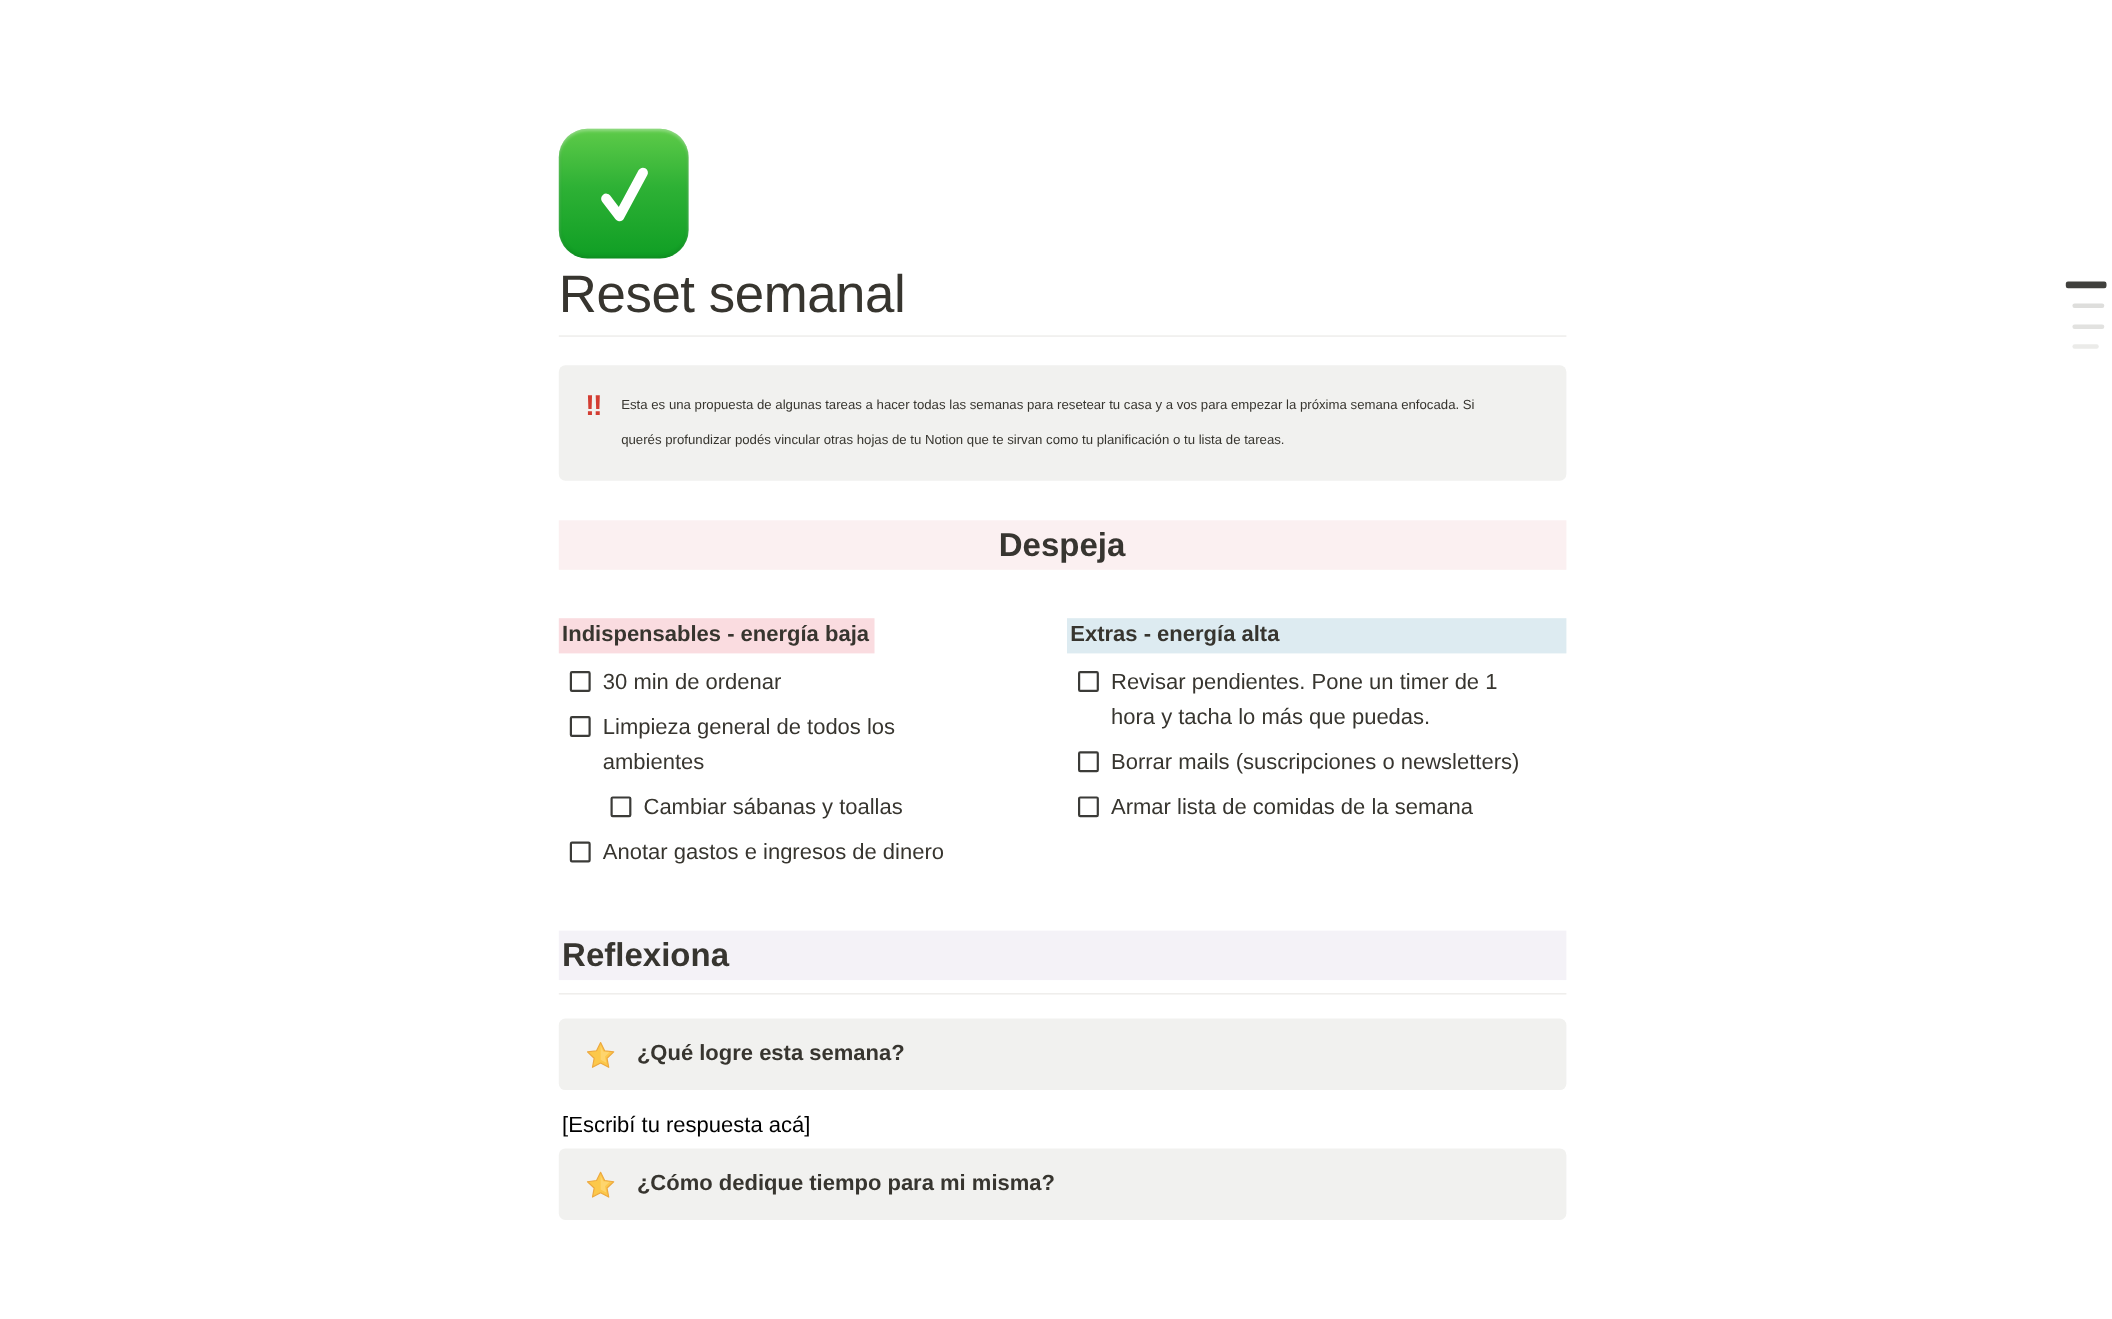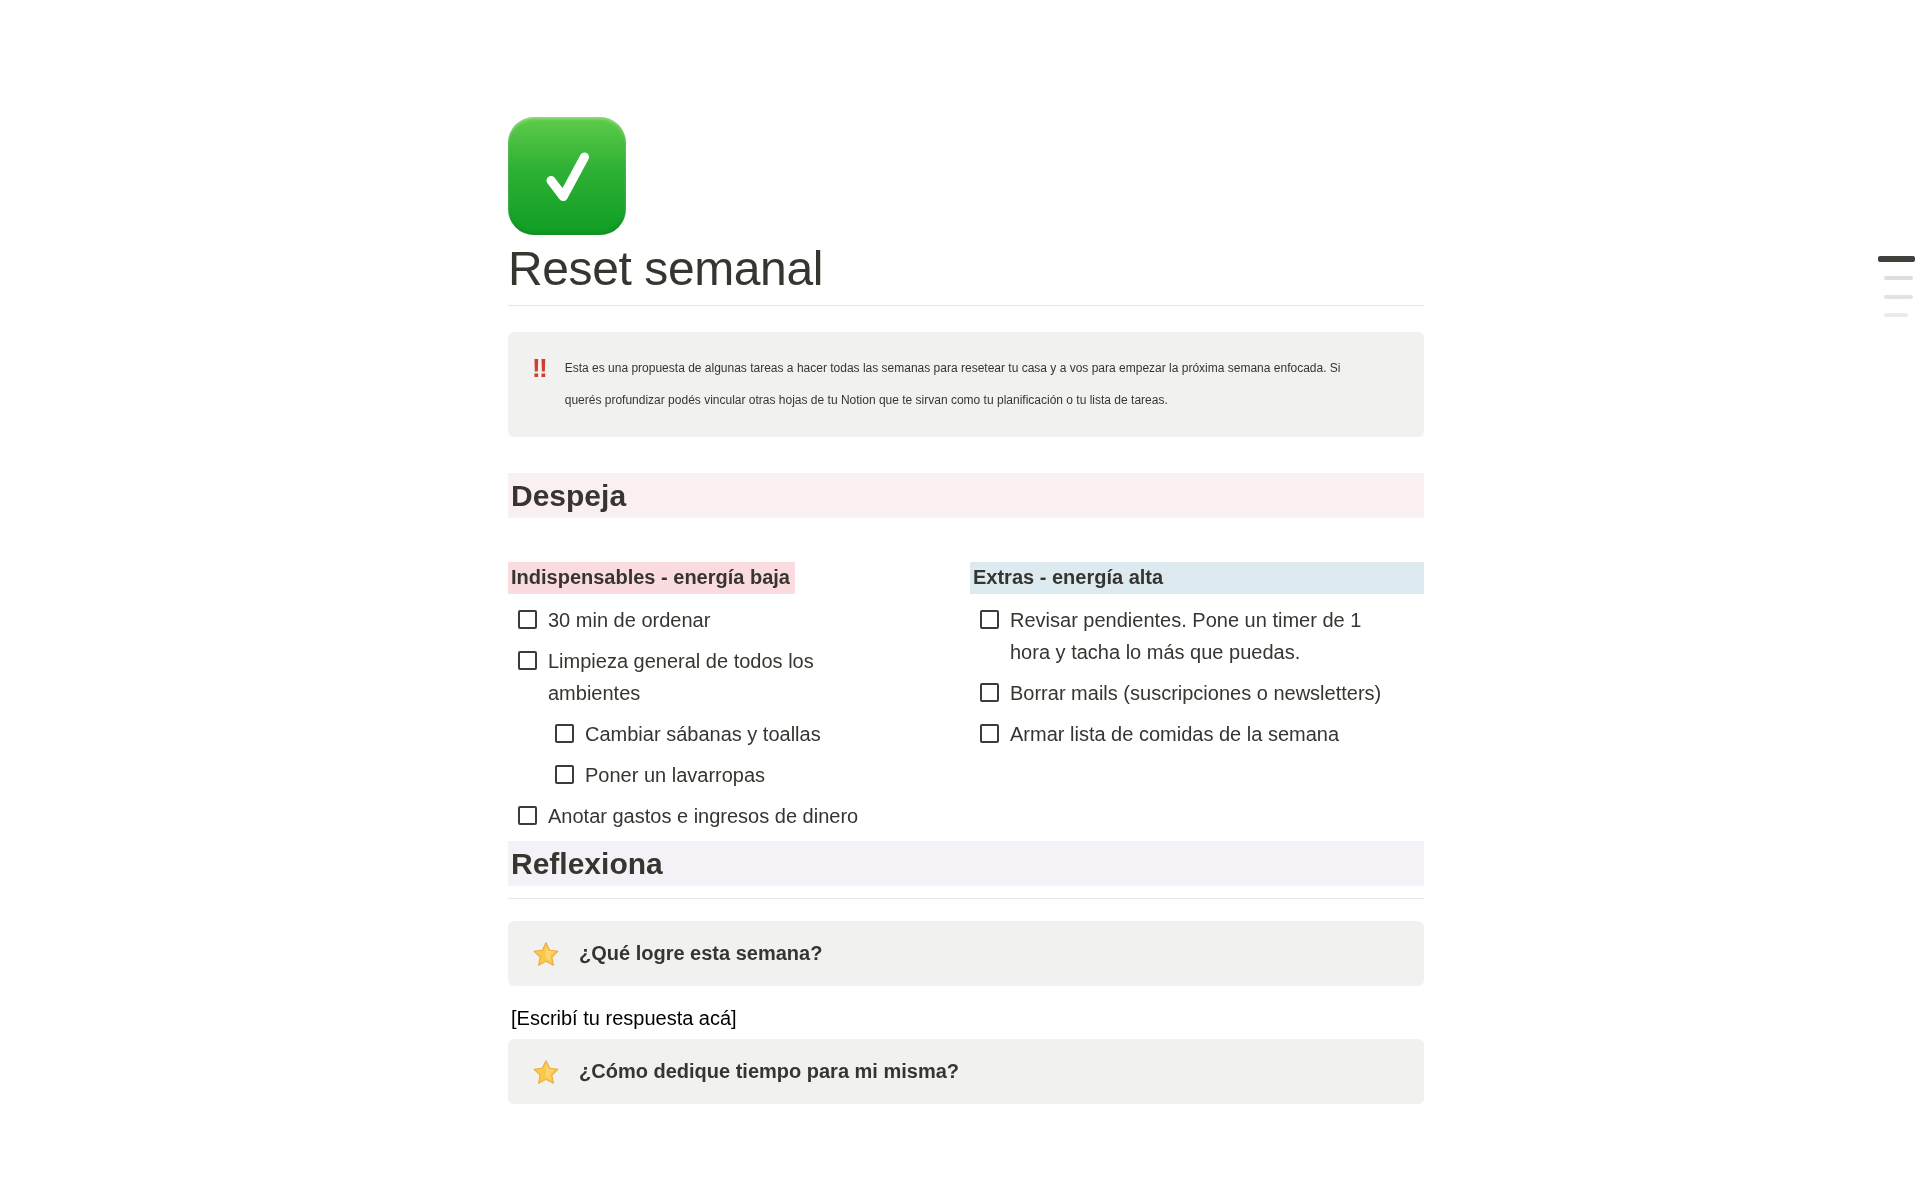--- a/index.html
+++ b/index.html
@@ -60,22 +60,22 @@
   }
 
   
   .h2 {
     font-size: 30px;
     font-weight: 700;
     line-height: 37px;
     color: #373530;
     padding: 4px 4px 4px 3px;
   }
-  .h2-despeja { margin-top: 36px; background: #fbf0f1; }
-  .h2-reflexiona { background: #f4f2f7; }
+  .h2-despeja { margin-top: 36px; background: #fbf0f1; text-align: center; }
+  .h2-reflexiona { margin-top: 46px; background: #f4f2f7; }
   .divider { height: 1px; background: #e8e7e4; margin-top: 12px; }
 
   
   .columns { display: flex; margin-top: 44px; }
   .col-left { width: 400px; margin-right: 62px; flex: none; }
   .col-right { flex: 1; }
   .col-header {
     font-size: 20px;
     font-weight: 700;
     line-height: 31px;
@@ -162,24 +162,20 @@
         <span class="todo-text">30 min de ordenar</span>
       </div>
       <div class="todo">
         <span class="todo-box"></span>
         <span class="todo-text">Limpieza general de todos los ambientes</span>
       </div>
       <div class="todo indent">
         <span class="todo-box"></span>
         <span class="todo-text">Cambiar sábanas y toallas</span>
       </div>
-      <div class="todo indent">
-        <span class="todo-box"></span>
-        <span class="todo-text">Poner un lavarropas</span>
-      </div>
       <div class="todo">
         <span class="todo-box"></span>
         <span class="todo-text">Anotar gastos e ingresos de dinero</span>
       </div>
     </div>
 
     <div class="col-right">
       <div class="col-header col-header-right">Extras - energía alta</div>
 
       <div class="todo">

